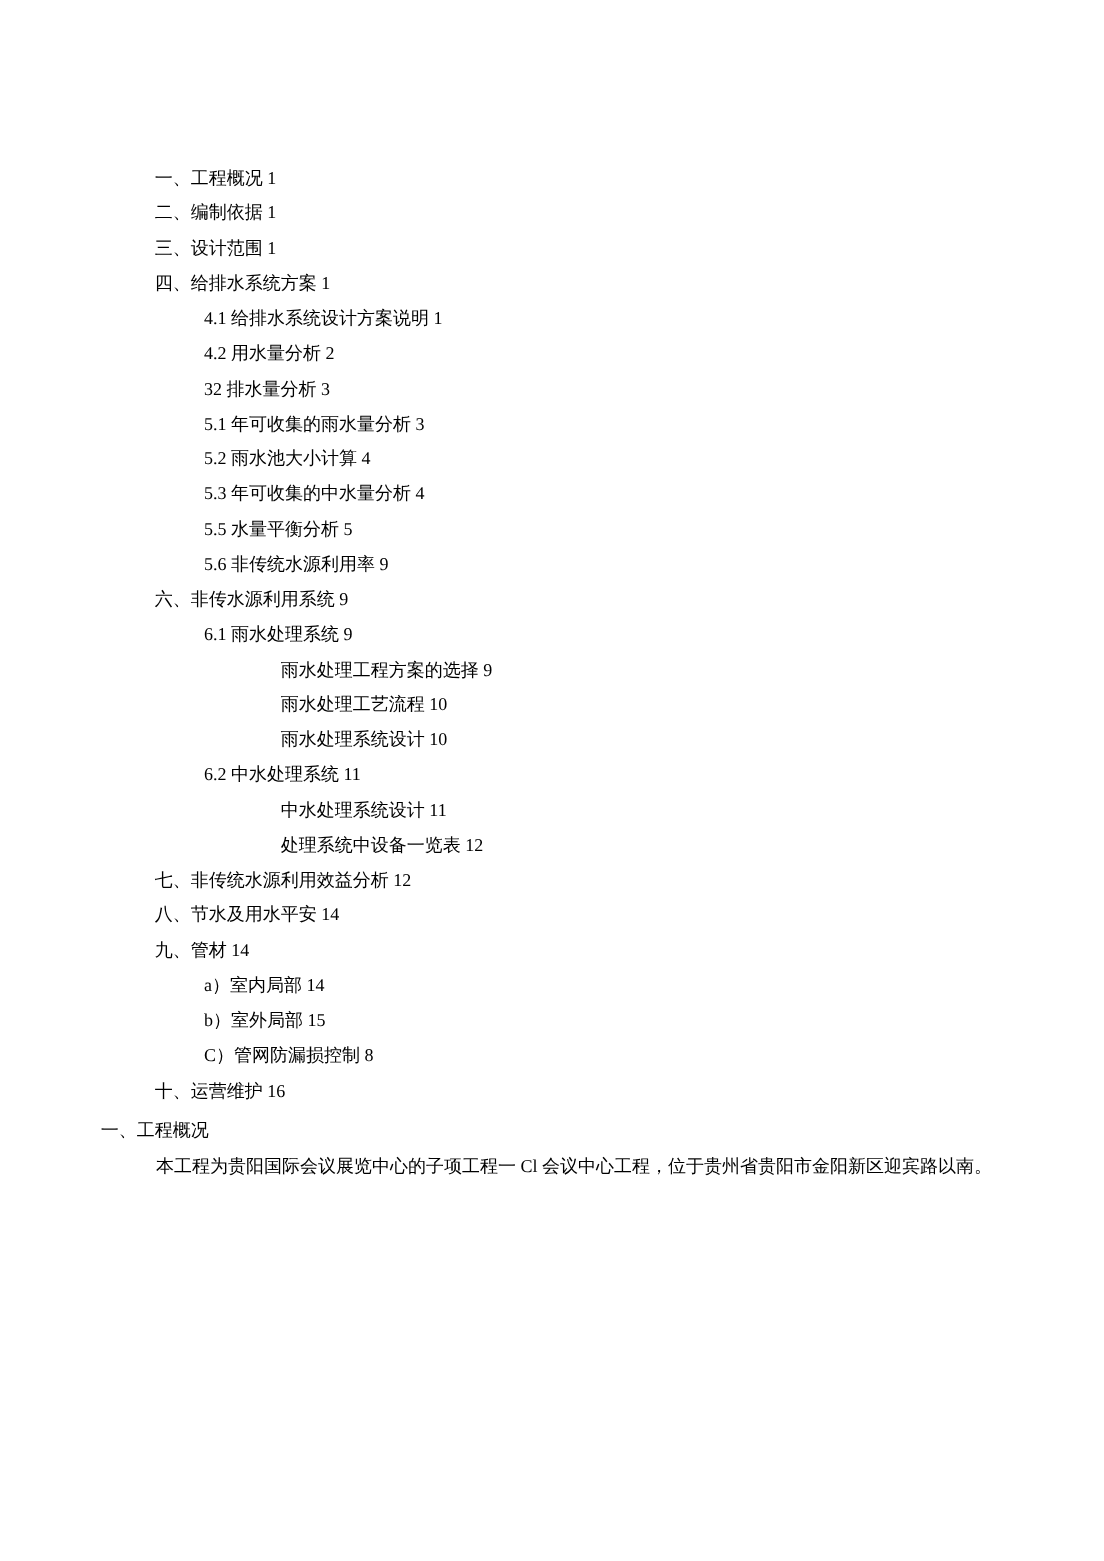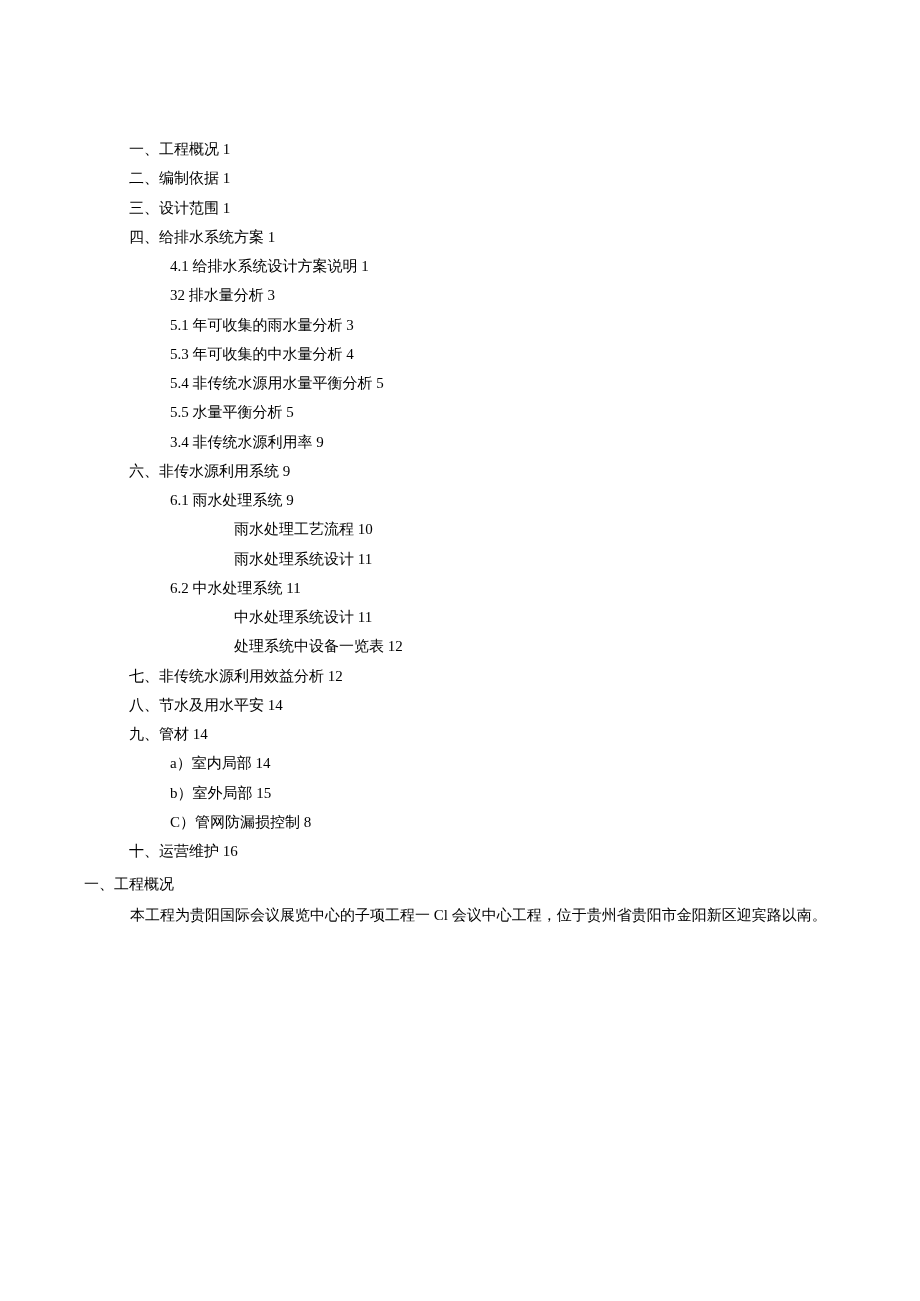--- a/index.html
+++ b/index.html
@@ -40,30 +40,32 @@
   </style>
 </head>
 <body>
 
 <div>
   <div class="toc-line indent-1">一、工程概况 1</div>
   <div class="toc-line indent-1">二、编制依据 1</div>
   <div class="toc-line indent-1">三、设计范围 1</div>
   <div class="toc-line indent-1">四、给排水系统方案 1</div>
   <div class="toc-line indent-2">4.1   给排水系统设计方案说明 1</div>
+  <div class="toc-line indent-2">4.2   用水量分析 2</div>
   <div class="toc-line indent-2">32 排水量分析 3</div>
   <div class="toc-line indent-2">5.1   年可收集的雨水量分析 3</div>
+  <div class="toc-line indent-2">5.2   雨水池大小计算 4</div>
   <div class="toc-line indent-2">5.3   年可收集的中水量分析 4</div>
-  <div class="toc-line indent-2">5.4   非传统水源用水量平衡分析 5</div>
   <div class="toc-line indent-2">5.5   水量平衡分析 5</div>
-  <div class="toc-line indent-2">3.4   非传统水源利用率 9</div>
+  <div class="toc-line indent-2">5.6   非传统水源利用率 9</div>
   <div class="toc-line indent-1">六、非传水源利用系统 9</div>
   <div class="toc-line indent-2">6.1   雨水处理系统 9</div>
+  <div class="toc-line indent-3">雨水处理工程方案的选择 9</div>
   <div class="toc-line indent-3">雨水处理工艺流程 10</div>
-  <div class="toc-line indent-3">雨水处理系统设计 11</div>
+  <div class="toc-line indent-3">雨水处理系统设计 10</div>
   <div class="toc-line indent-2">6.2   中水处理系统 11</div>
   <div class="toc-line indent-3">中水处理系统设计 11</div>
   <div class="toc-line indent-3">处理系统中设备一览表 12</div>
   <div class="toc-line indent-1">七、非传统水源利用效益分析 12</div>
   <div class="toc-line indent-1">八、节水及用水平安 14</div>
   <div class="toc-line indent-1">九、管材 14</div>
   <div class="toc-line indent-2">a）室内局部 14</div>
   <div class="toc-line indent-2">b）室外局部 15</div>
   <div class="toc-line indent-2">C）管网防漏损控制 8</div>
   <div class="toc-line indent-1">十、运营维护 16</div>

